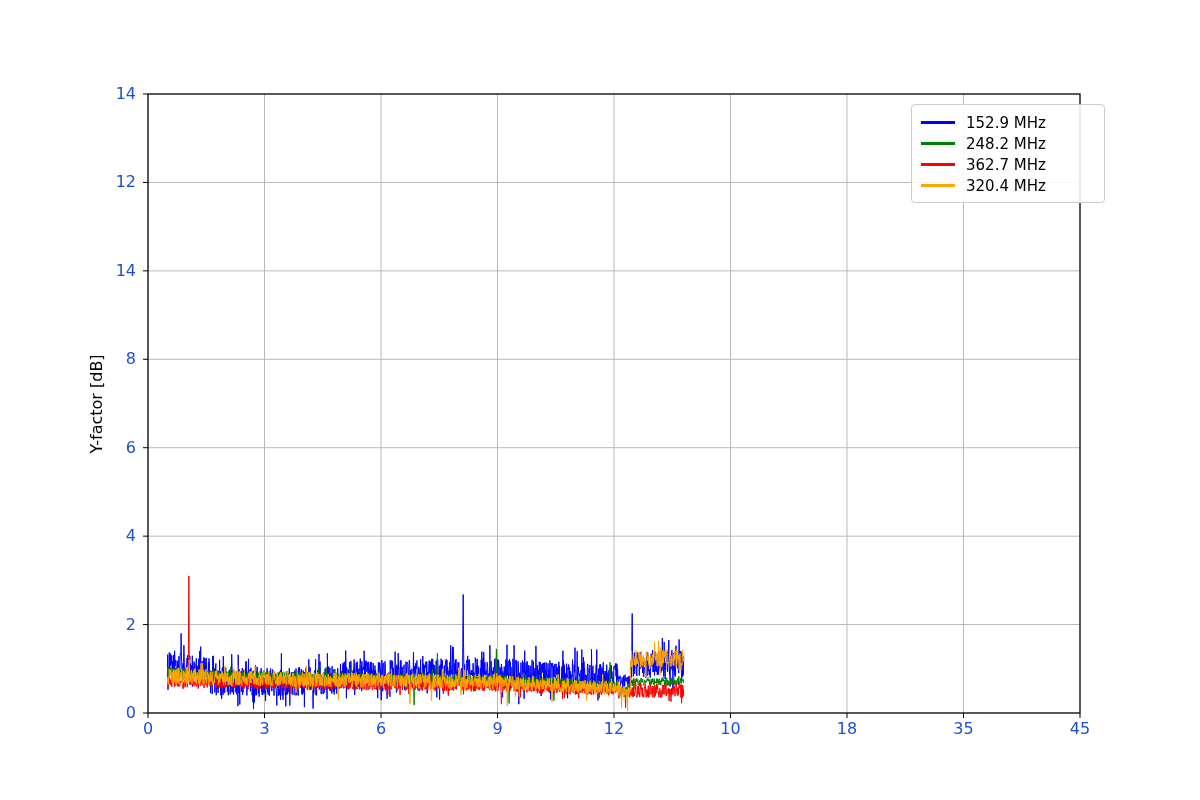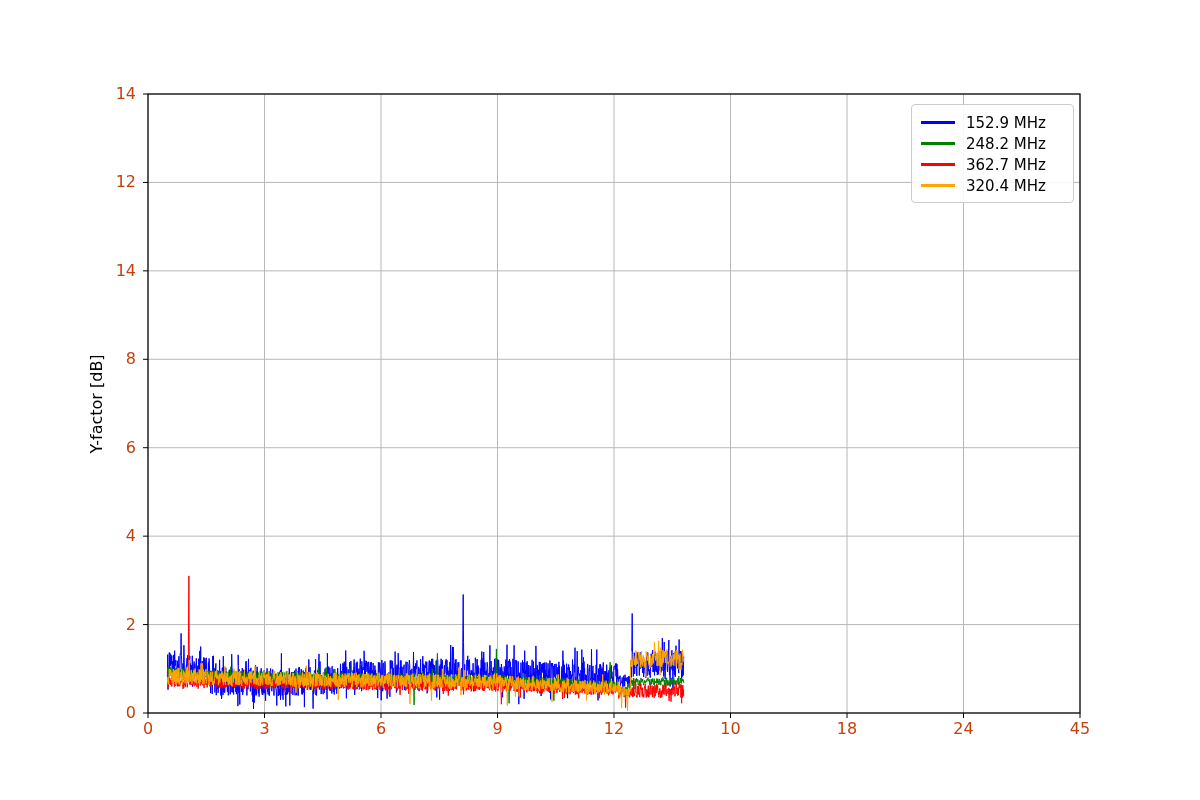--- a/index.html
+++ b/index.html
@@ -13,25 +13,25 @@
     font-size:19px;line-height:23px;white-space:nowrap;
   }
   .xlabel{
     position:absolute;left:148px;top:747px;width:932px;text-align:center;
     font-size:16px;line-height:20px;
   }
   .ylabel{
     position:absolute;left:97px;top:404px;font-size:16px;line-height:20px;
     transform:translate(-50%,-50%) rotate(-90deg);white-space:nowrap;
   }
-  .tick-label{position:absolute;font-size:16px;line-height:20px;color:#c2410c;}
+  .tick-label{position:absolute;font-size:16px;line-height:20px;color:#1d4ed8;}
   .xtick{transform:translateX(-50%);top:719px;}
   .ytick{width:42px;text-align:right;left:94px;}
   .legend{
-    position:absolute;left:911px;top:104px;width:163px;box-sizing:border-box;
+    position:absolute;left:911px;top:104px;width:194px;box-sizing:border-box;
     border:1px solid #cccccc;border-radius:4px;background:rgba(255,255,255,0.88);
     padding:7px 10px 6px 9px;
   }
   .legend-row{display:flex;align-items:center;height:21px;}
   .legend-swatch{display:inline-block;width:34px;height:3px;margin-right:11px;flex:0 0 auto;}
   .legend-label{font-size:15px;white-space:nowrap;}
 </style>
 </head>
 <body>
 
@@ -98,21 +98,21 @@
       <span class="legend-label">320.4 MHz</span>
     </div>
   </div>
 <div class="tick-label xtick" style="left: 148px;">0</div>
     <div class="tick-label xtick" style="left: 264.5px;">3</div>
     <div class="tick-label xtick" style="left: 381px;">6</div>
     <div class="tick-label xtick" style="left: 497.5px;">9</div>
     <div class="tick-label xtick" style="left: 614px;">12</div>
     <div class="tick-label xtick" style="left: 730.5px;">10</div>
     <div class="tick-label xtick" style="left: 847px;">18</div>
-    <div class="tick-label xtick" style="left: 963.5px;">24</div>
+    <div class="tick-label xtick" style="left: 963.5px;">35</div>
     <div class="tick-label xtick" style="left: 1080px;">45</div>
     <div class="tick-label ytick" style="top: 703px;">0</div>
     <div class="tick-label ytick" style="top: 614.571px;">2</div>
     <div class="tick-label ytick" style="top: 526.143px;">4</div>
     <div class="tick-label ytick" style="top: 437.714px;">6</div>
     <div class="tick-label ytick" style="top: 349.286px;">8</div>
     <div class="tick-label ytick" style="top: 260.857px;">14</div>
     <div class="tick-label ytick" style="top: 172.429px;">12</div>
     <div class="tick-label ytick" style="top: 84px;">14</div>
   </div>

